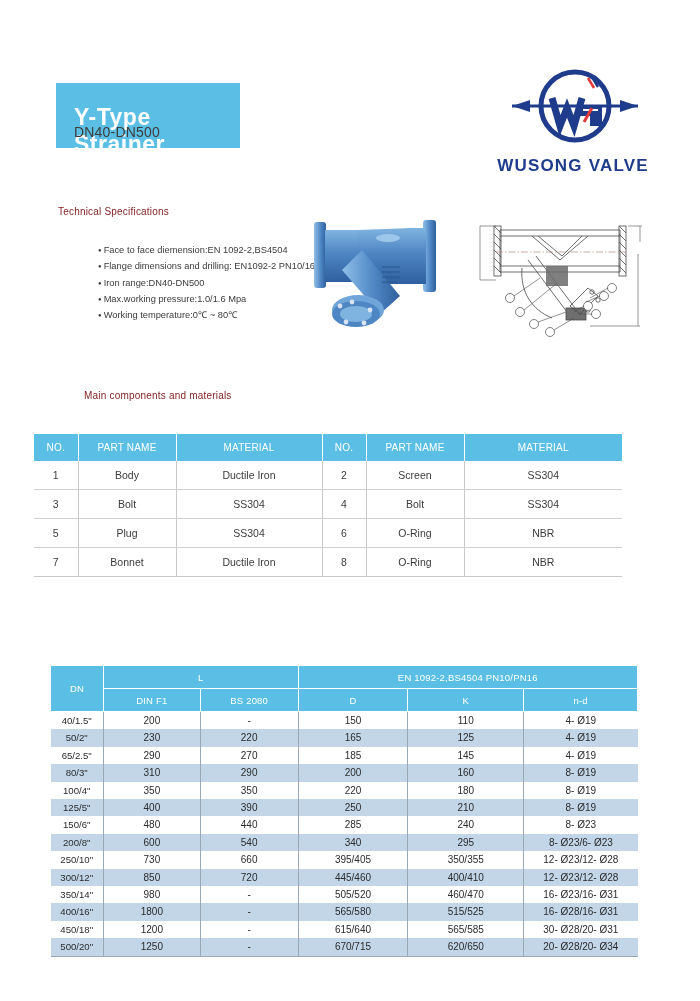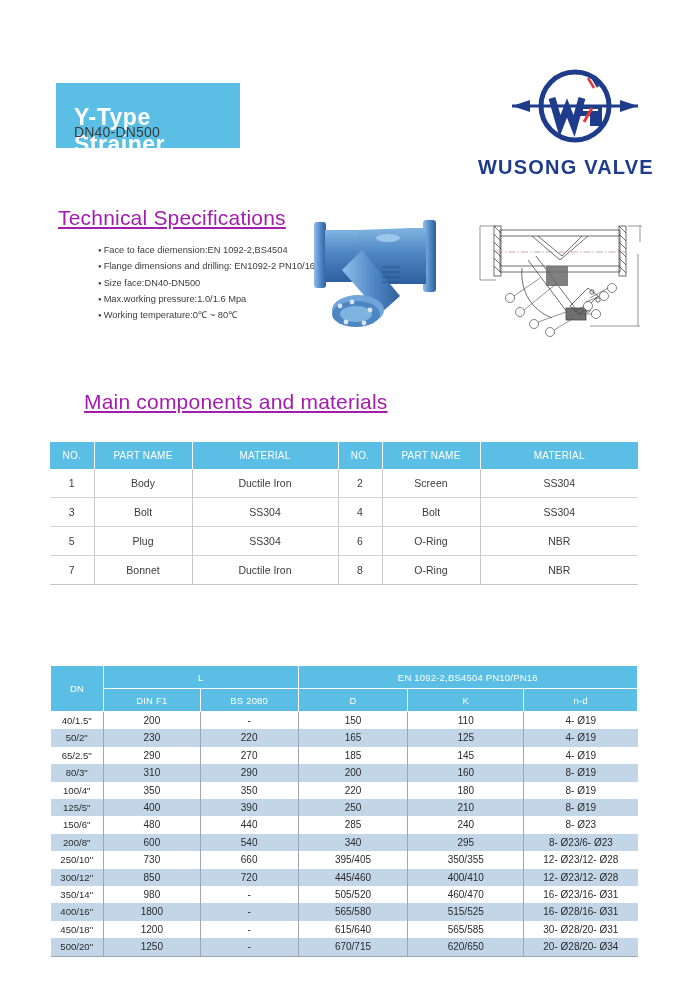--- a/index.html
+++ b/index.html
@@ -20,29 +20,28 @@
     font-size:23px;font-weight:bold;color:#ffffff;letter-spacing:.5px;
   }
   .title-sub{
     position:absolute;left:18px;top:41px;
     font-size:14px;color:#3b3b3b;letter-spacing:.2px;
   }
 
   .logo-wrap{position:absolute;left:478px;top:64px;width:190px;height:125px;}
   .logo-mark{position:absolute;left:32px;top:0;width:130px;height:88px;}
   .logo-text{
-    position:absolute;left:0;top:92px;width:190px;text-align:left;
-    font-size:20px;font-weight:bold;color:#1F3C8C;letter-spacing:1.2px;
+    position:absolute;left:0;top:92px;width:190px;text-align:center;
+    font-size:17px;font-weight:bold;color:#1F3C8C;letter-spacing:1.2px;
   }
 
   
   .sec-head{
-    position:absolute;font-size:21px;color:#a21caf;font-weight:normal;
+    position:absolute;font-size:10px;color:#7f1d1d;font-weight:normal;
     letter-spacing:.2px;
-    text-decoration:underline;
   }
   #h-tech{left:58px;top:206px;}
   #h-comp{left:58px;top:390px;margin-left:26px;}
   #h-dim {left:58px;top:621px;}
 
   
   .specs{position:absolute;left:58px;top:226px;width:260px;}
   .specs li{
     list-style:none;font-size:9.3px;color:#3b3b3b;line-height:16.3px;
     white-space:nowrap;
@@ -50,21 +49,21 @@
   .specs li::before{content:"\25CF";font-size:6px;margin-right:2px;vertical-align:1px;}
 
   
   .photo{position:absolute;left:296px;top:210px;width:160px;height:125px;}
 
   
   .drawing{position:absolute;left:470px;top:222px;width:180px;height:122px;}
 
   
   table{border-collapse:collapse;position:absolute;font-size:10px;}
-  .t-comp{left:50px;top:434px;width:588px;margin-top:8px;}
+  .t-comp{left:34px;top:434px;width:588px;}
   .t-comp th{
     background:#5BBFE5;color:#fff;font-weight:normal;font-size:10px;
     height:25px;border-right:1px solid #ffffff;letter-spacing:.2px;
   }
   .t-comp th:last-child{border-right:none;}
   .t-comp td{
     height:26px;text-align:center;color:#3b3b3b;font-size:10.5px;
     border-bottom:1px solid #d0d0d0;border-right:1px solid #c8c8c8;
     background:#fff;
   }
@@ -112,21 +111,21 @@
       </svg>
     </div>
     <div class="logo-text">WUSONG VALVE</div>
   </div>
 
   <div class="sec-head" id="h-tech">Technical Specifications</div>
 
   <ul class="specs">
     <li>Face to face diemension:EN 1092-2,BS4504</li>
     <li>Flange dimensions and drilling: EN1092-2 PN10/16</li>
-    <li>Size face:DN40-DN500</li>
+    <li>Iron range:DN40-DN500</li>
     <li>Max.working pressure:1.0/1.6 Mpa</li>
     <li>Working temperature:0℃ ~ 80℃</li>
   </ul>
 
   <div class="photo">
     <svg width="160" height="125" viewBox="0 0 160 125">
       <defs>
         <linearGradient id="bg1" x1="0" y1="0" x2="0" y2="1">
           <stop offset="0%" stop-color="#7FB3E0"></stop>
           <stop offset="45%" stop-color="#4E86C4"></stop>

